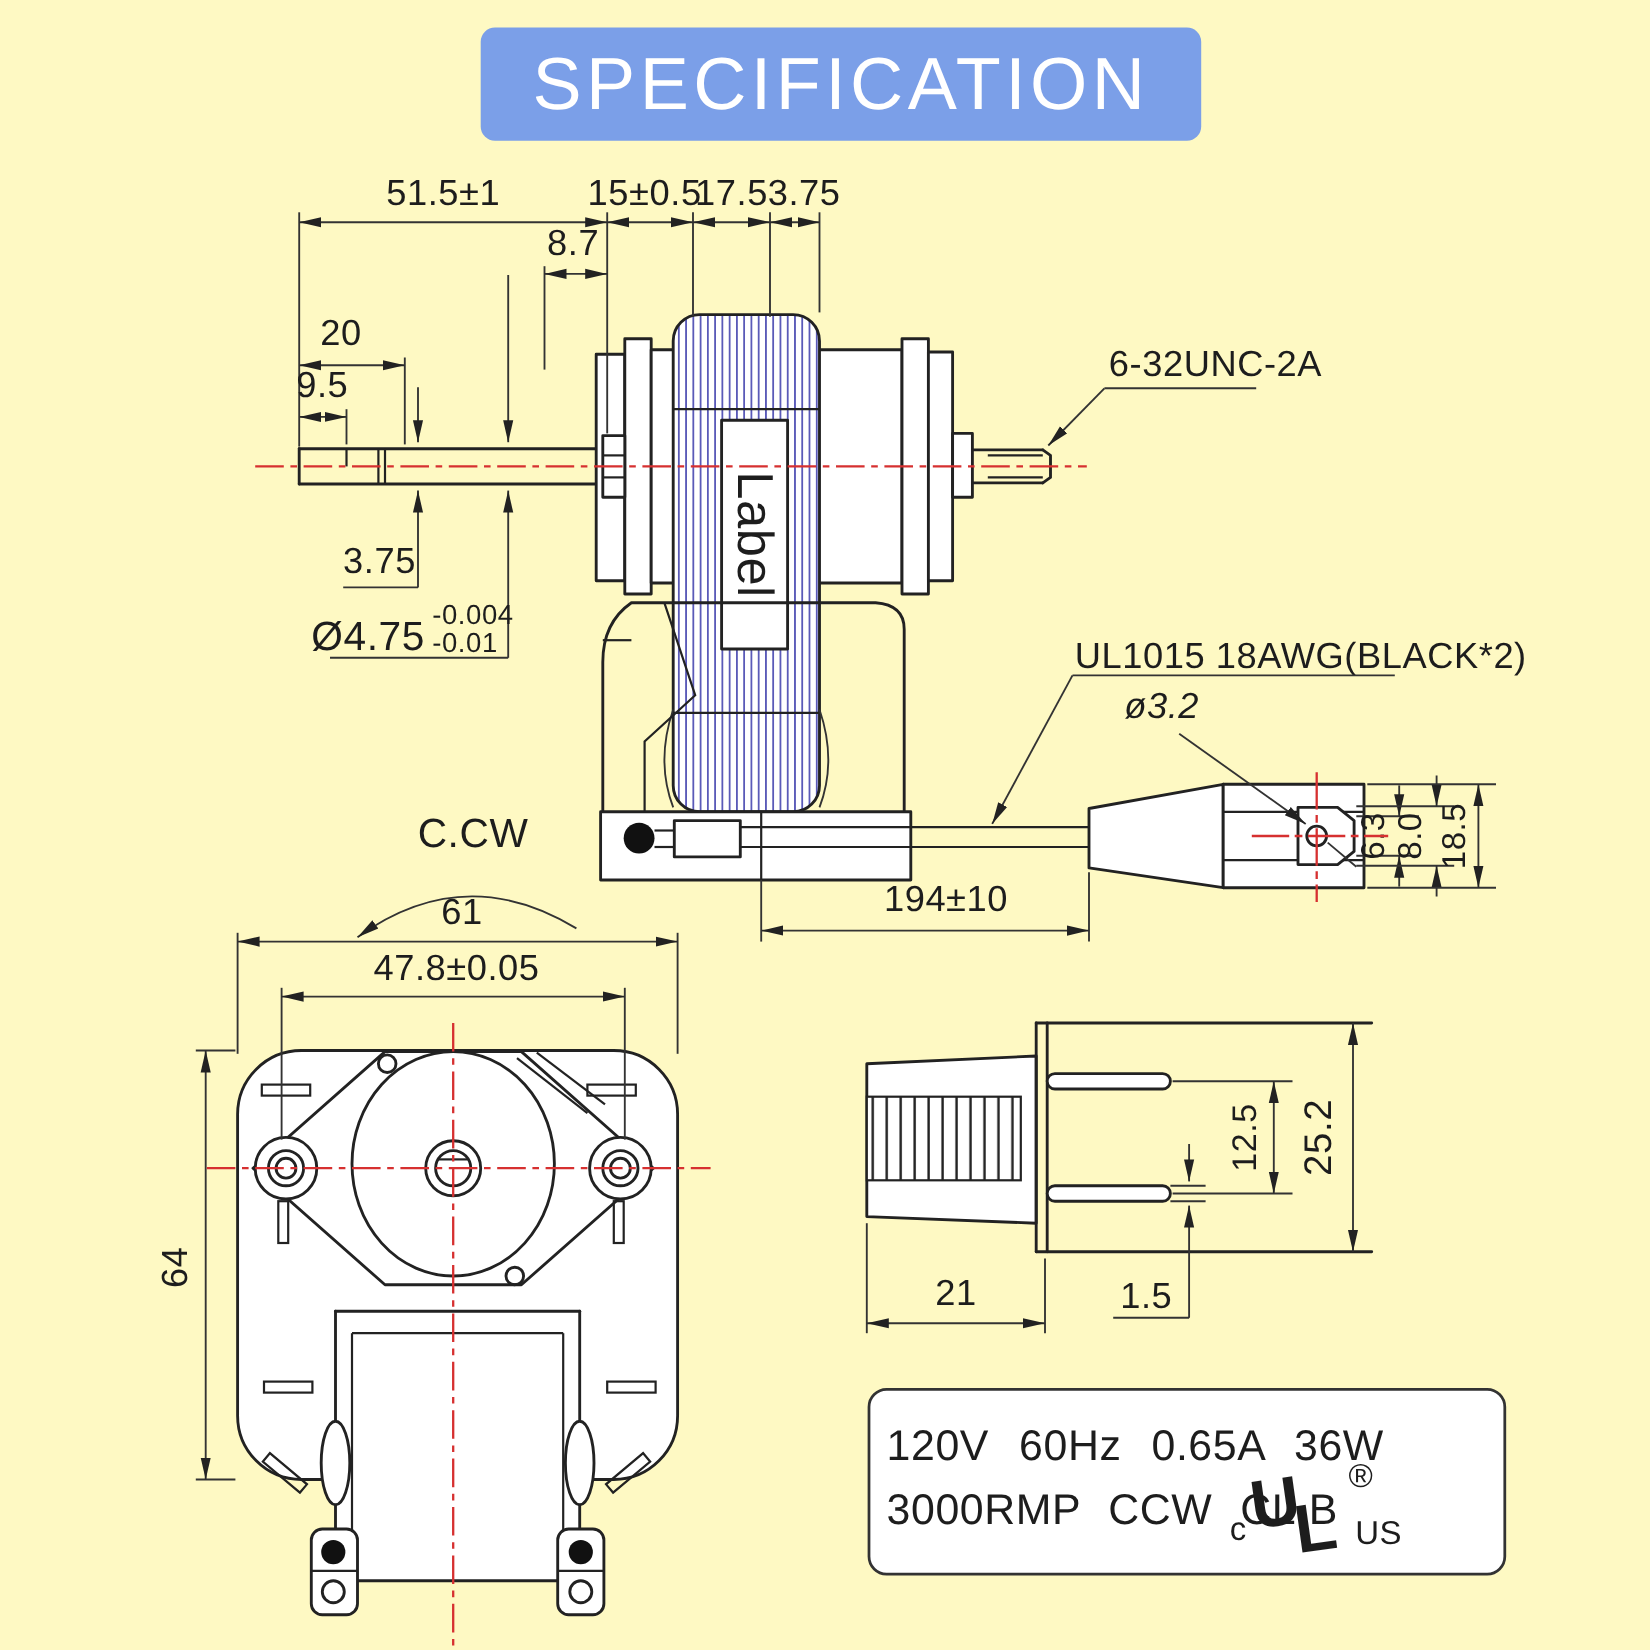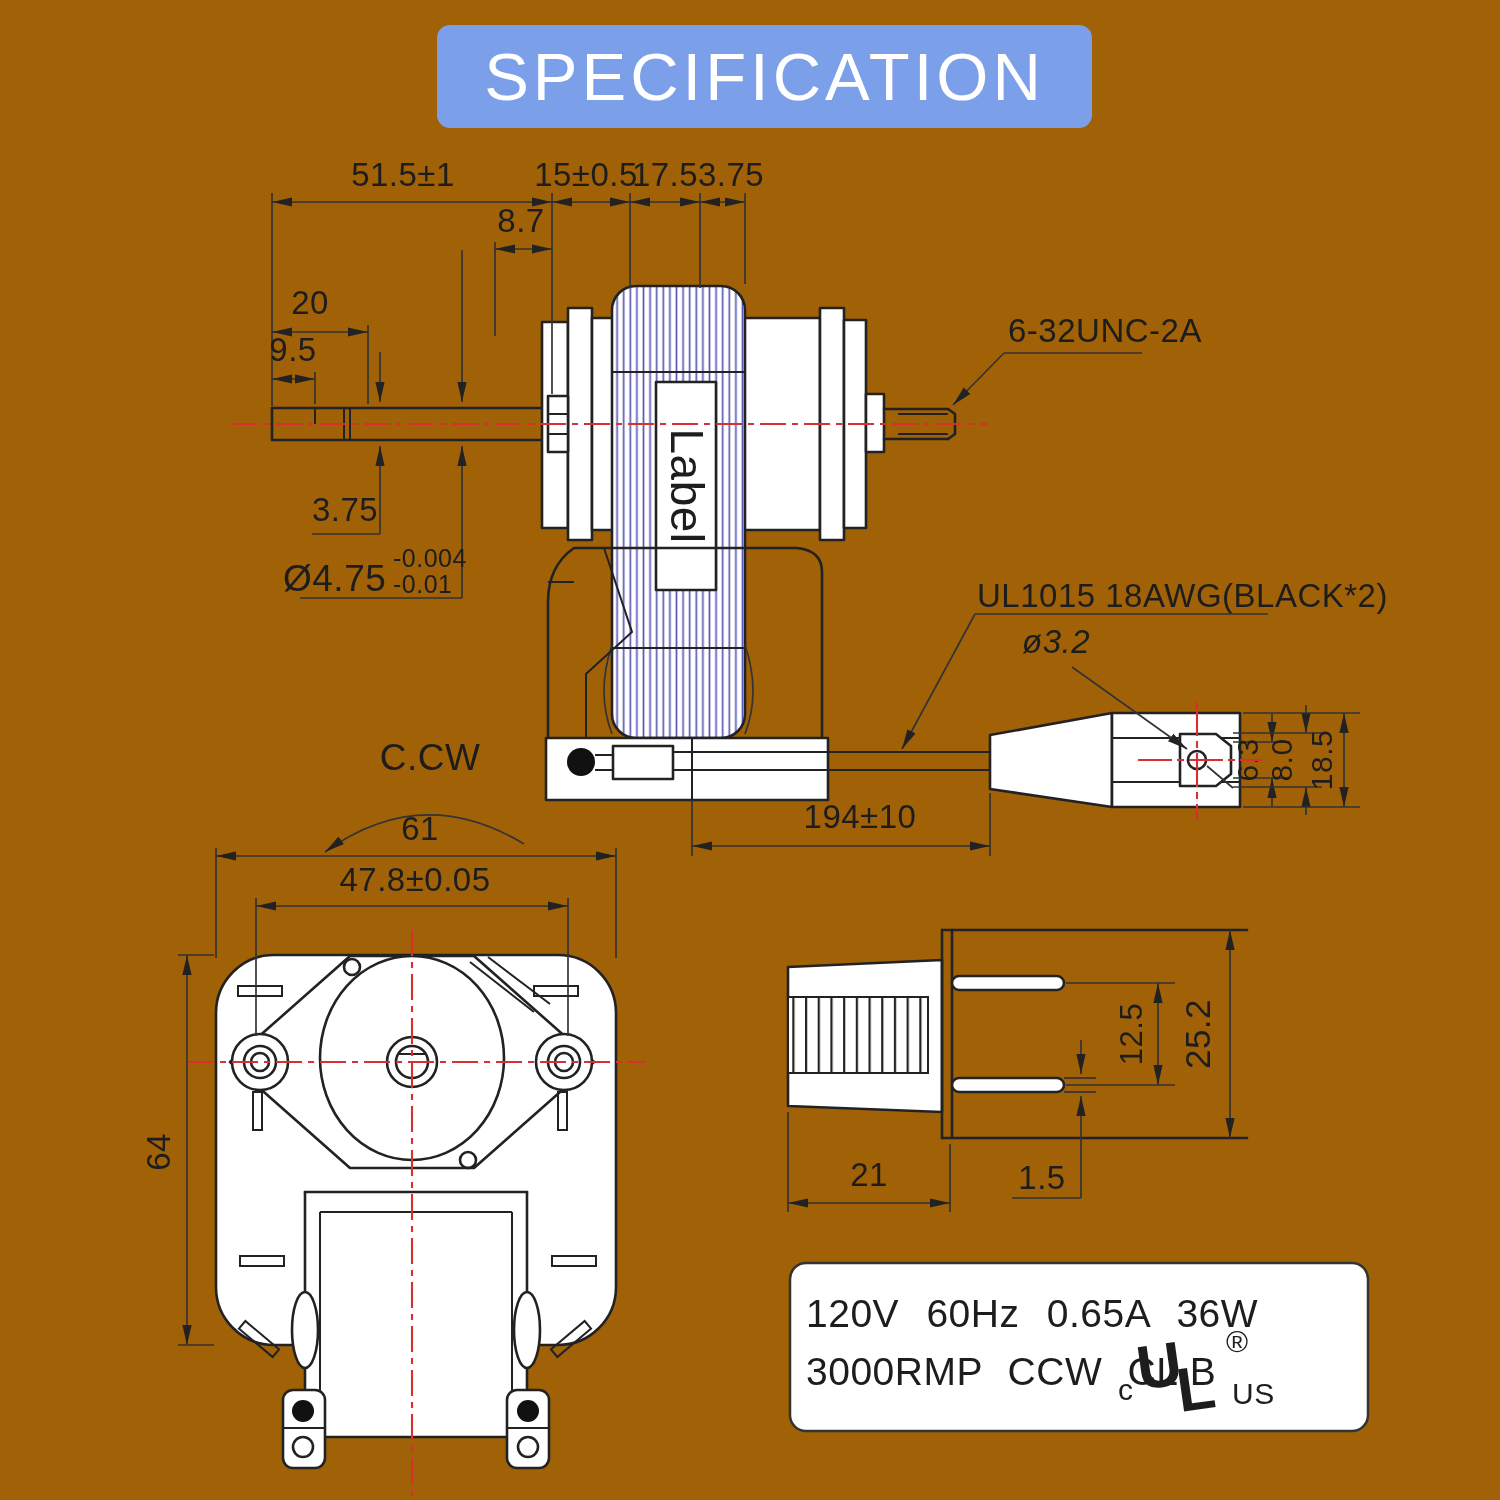--- a/index.html
+++ b/index.html
@@ -1,16 +1,16 @@
 <!DOCTYPE html>
 <html><head>
 <meta charset="utf-8">
 <style>
   html,body{margin:0;padding:0;background:#ffffff;}
-  .canvas{position:relative;width:1500px;height:1500px;background:#a16207;overflow:hidden;
+  .canvas{position:relative;width:1500px;height:1500px;background:#fef9c3;overflow:hidden;
           font-family:"Liberation Sans", sans-serif;}
   .spec-header{position:absolute;left:437px;top:25px;width:655px;height:103px;
           background:#7b9fe8;border-radius:13px;display:flex;align-items:center;justify-content:center;}
   .spec-header span{color:#ffffff;font-size:67px;font-weight:500;letter-spacing:4px;}
   svg{position:absolute;left:0;top:0;}
   svg text{font-family:"Liberation Sans", sans-serif;fill:#1d1d1d;letter-spacing:0.5px;}
   .t{font-size:33px;}
   .ol{stroke:#222222;stroke-width:2.6;fill:none;stroke-linejoin:round;stroke-linecap:round;}
   .ol2{stroke:#222222;stroke-width:2;fill:none;}
   .olw{stroke:#222222;stroke-width:2.6;fill:#ffffff;stroke-linejoin:round;}

